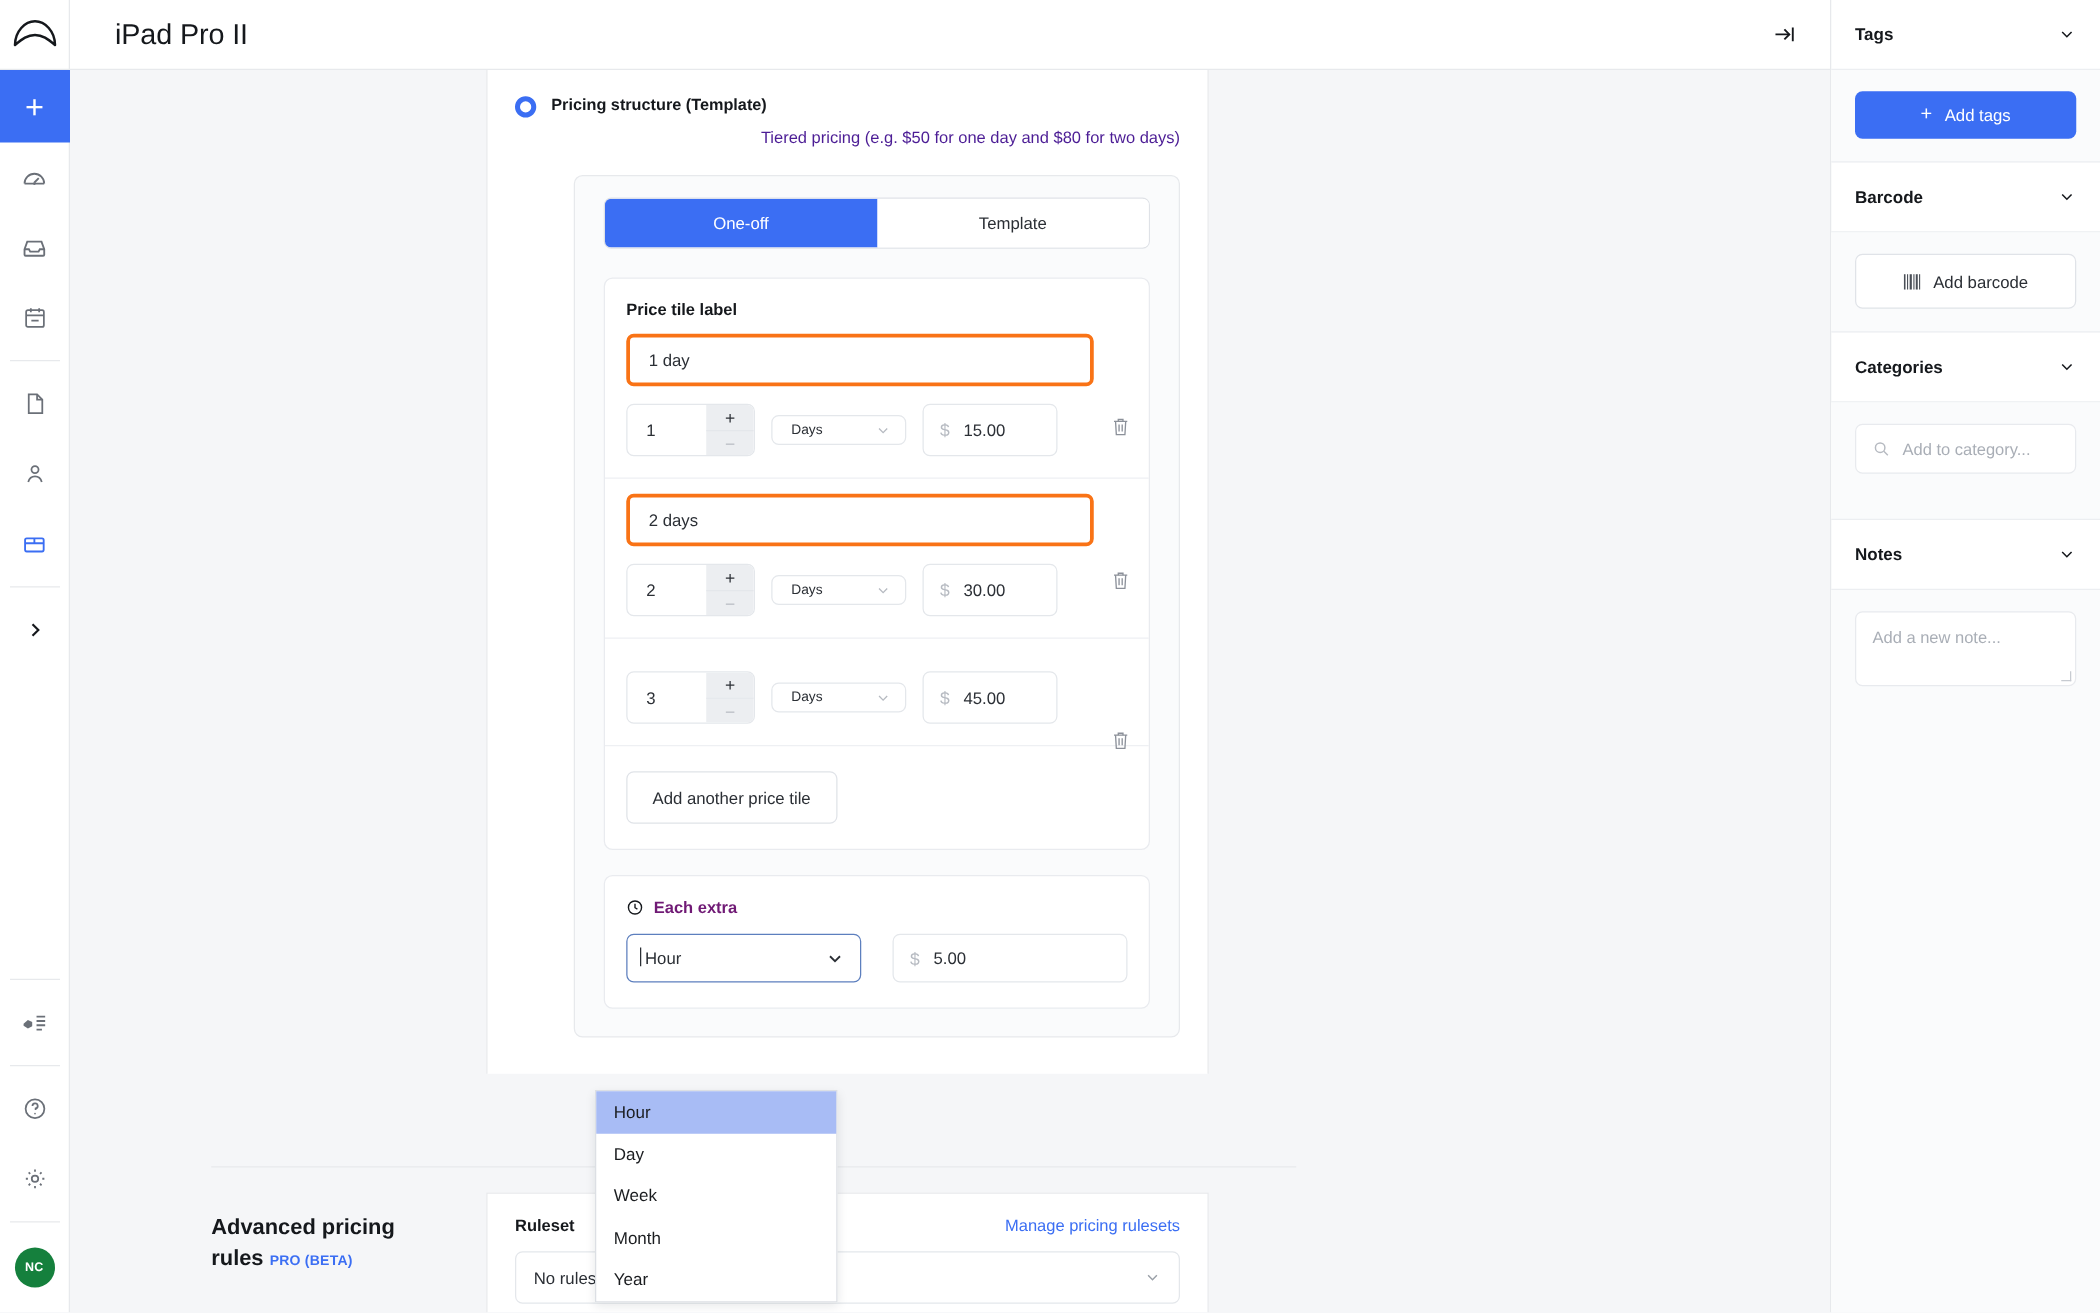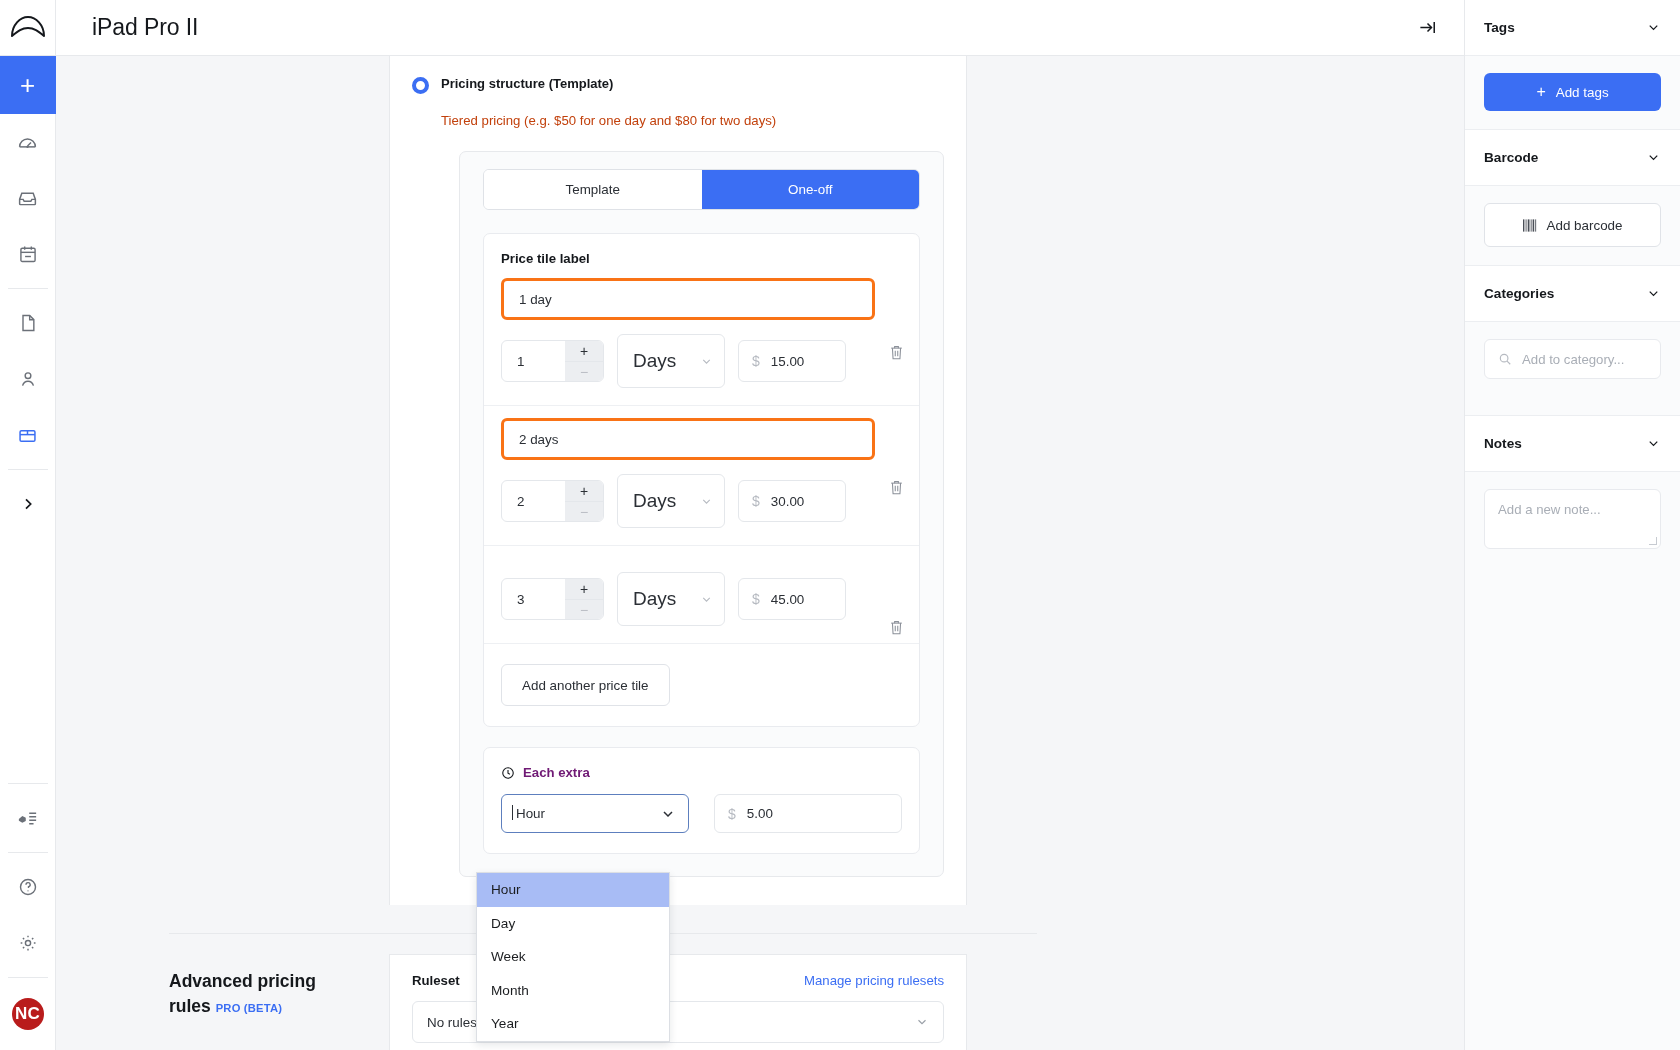--- a/index.html
+++ b/index.html
@@ -30,23 +30,23 @@
   }
   .rail-icon {
     width: 56px; height: 56px; display: flex; align-items: center; justify-content: center;
     color: #6b7078;
   }
   .rail-icon.active { color: #3b6ef3; }
   .rail-sep { width: 40px; height: 1px; background: #e7e9ec; margin: 6px 0; }
   .rail-spacer { flex: 1 1 auto; }
   .avatar {
     width: 32px; height: 32px; border-radius: 50%;
-    background: #b91c1c; color: #fff;
+    background: #15803d; color: #fff;
     display: flex; align-items: center; justify-content: center;
-    font-size: 17px; font-weight: 600; letter-spacing: .3px;
+    font-size: 10px; font-weight: 600; letter-spacing: .3px;
   }
 
   
   .center { flex: 1 1 auto; display: flex; flex-direction: column; min-width: 0; }
   .topbar {
     height: 56px; background: #fff; border-bottom: 1px solid #e7e9ec;
     display: flex; align-items: center; padding: 0 22px 0 36px;
     flex: 0 0 56px;
   }
   .page-title { font-size: 23px; font-weight: 400; color: #15181c; letter-spacing: -0.1px; }
@@ -62,21 +62,21 @@
     padding: 20px 22px 28px 22px;
     min-height: 803px;
   }
 
   .radio-row { display: flex; align-items: flex-start; gap: 12px; }
   .radio {
     width: 17px; height: 17px; border-radius: 50%;
     border: 4.5px solid #3b6ef3; background: #fff; margin-top: 1px; flex: 0 0 17px;
   }
   .radio-title { font-size: 13px; font-weight: 700; color: #15181c; line-height: 1.3; }
-  .radio-sub { font-size: 13.2px; color: #c2410c; margin-top: 19px; line-height: 1.3; }
+  .radio-sub { font-size: 13.2px; color: #4c1d95; margin-top: 8px; line-height: 1.3; text-align: right; }
 
   .inner-card {
     margin: 22px 0 0 47px;
     border: 1px solid #e7e9ec; border-radius: 7px;
     background: #fafbfc;
     padding: 17px 23px 22px 23px;
   }
 
   .seg {
     display: flex; width: 100%; border-radius: 6px; overflow: hidden;
@@ -110,23 +110,23 @@
   .stepper-val { flex: 1 1 auto; display: flex; align-items: center; padding-left: 15px;
     font-size: 13.4px; color: #2b2f35; }
   .stepper-btns { width: 38px; display: flex; flex-direction: column; }
   .stepper-up, .stepper-down {
     flex: 1 1 50%; display: flex; align-items: center; justify-content: center;
     background: #eceef1; color: #2b2f35; font-size: 14px; line-height: 1;
   }
   .stepper-down { color: #b9bdc4; border-top: 1px solid #e4e7eb; }
 
   .unit-select {
-    width: 108px; height: 54px; border: 1px solid #e4e7eb; border-radius: 6px; background: #fff;
+    width: 108px; height: 24px; border: 1px solid #e4e7eb; border-radius: 6px; background: #fff;
     display: flex; align-items: center; justify-content: space-between; padding: 0 11px 0 15px;
-    font-size: 19px; color: #2b2f35;
+    font-size: 11px; color: #2b2f35;
   }
   .price-field {
     width: 108px; height: 42px; border: 1px solid #e4e7eb; border-radius: 6px; background: #fff;
     display: flex; align-items: center; gap: 11px; padding: 0 13px;
     font-size: 13.4px; color: #2b2f35;
   }
   .dollar { color: #b6bac1; font-size: 14px; }
   .trash {
     position: absolute; right: 15px; color: #8b9099;
   }
@@ -342,22 +342,22 @@
           <div class="radio"></div>
           <div style="flex:1 1 auto">
             <div class="radio-title">Pricing structure (Template)</div>
             <div class="radio-sub">Tiered pricing (e.g. $50 for one day and $80 for two days)</div>
           </div>
         </div>
 
         <div class="inner-card">
 
           <div class="seg">
+            <div class="seg-btn active">One-off</div>
             <div class="seg-btn">Template</div>
-            <div class="seg-btn active">One-off</div>
           </div>
 
           <div class="tiles-card">
             <div class="tiles-head">
               <div class="tiles-head-label">Price tile label</div>
             </div>
 
             <div class="tile">
               <div class="tile-label-input">1 day</div>
               <div class="trash" style="top:78px">

